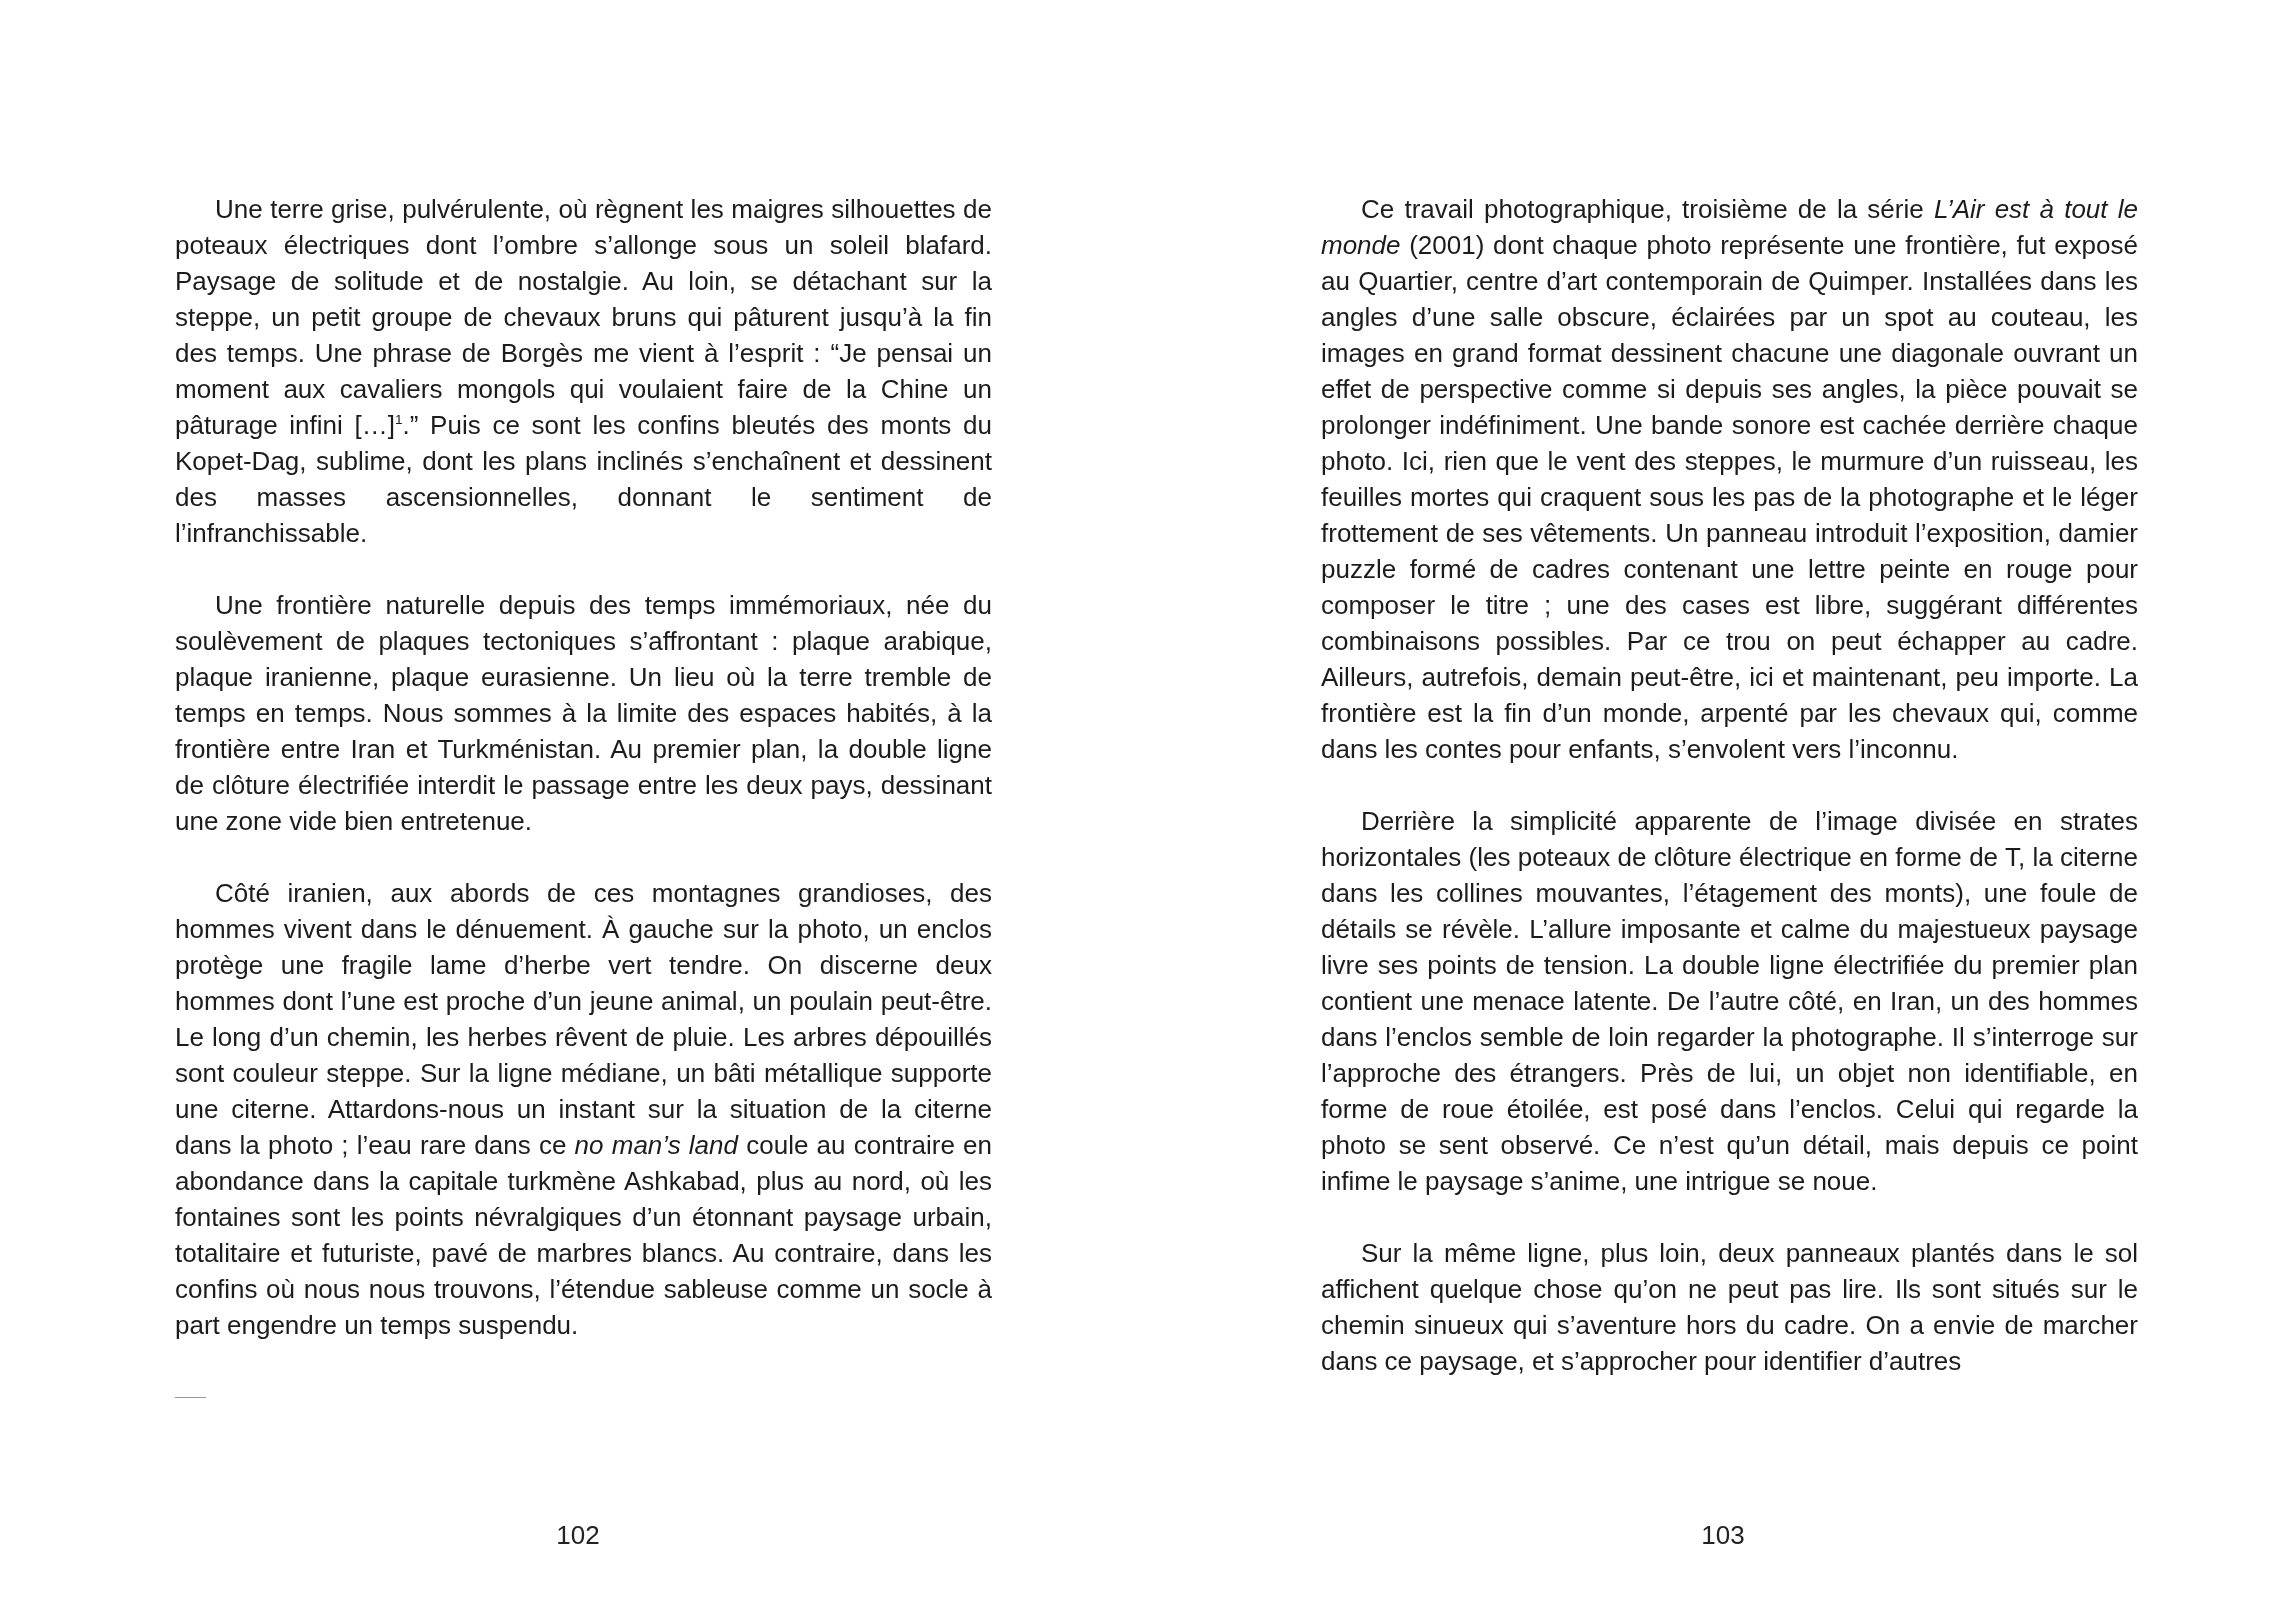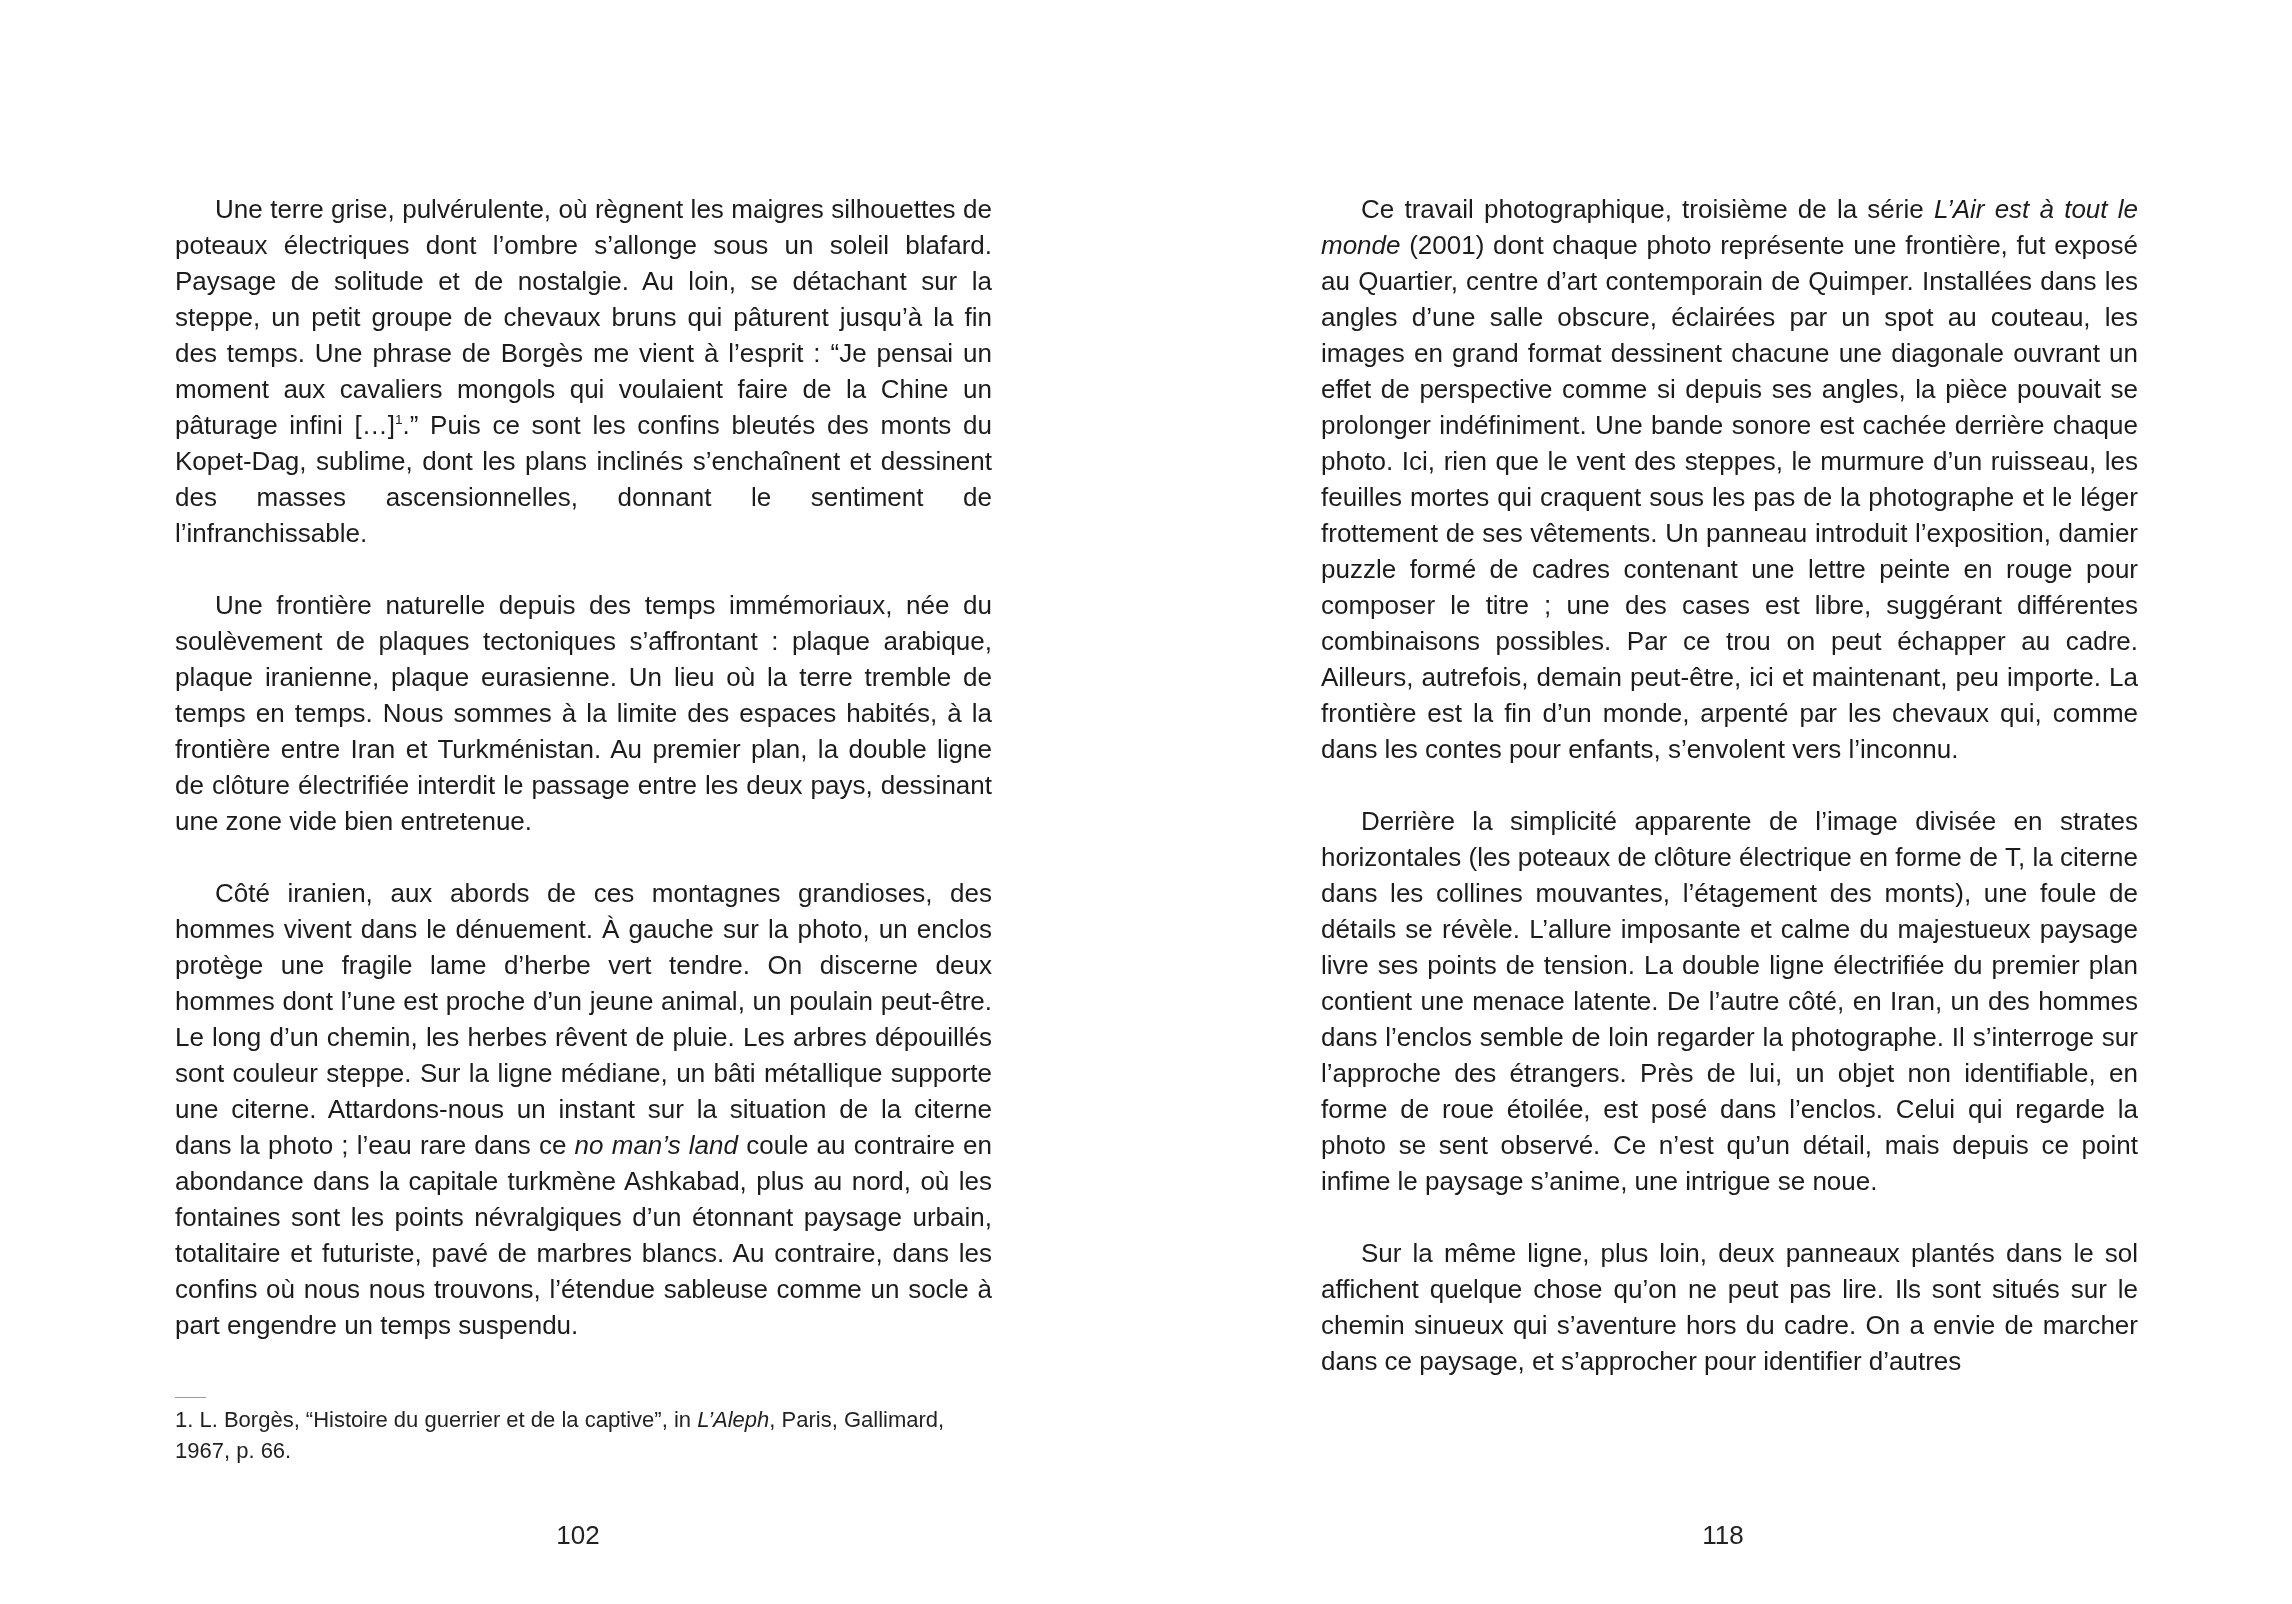--- a/index.html
+++ b/index.html
@@ -82,27 +82,26 @@
 <body>
 
 <div class="page left">
   <div class="text-block">
     <p class="para"><span>Une terre grise, pulvérulente, où règnent les maigres silhouettes de poteaux électriques dont l’ombre s’allonge sous un soleil blafard. Paysage de solitude et de nostalgie. Au loin, se détachant sur la steppe, un petit groupe de chevaux bruns qui pâturent jusqu’à la fin des temps. Une phrase de Borgès me vient à l’esprit : “Je pensai un moment aux cavaliers mongols qui voulaient faire de la Chine un pâturage infini […]</span><sup>1</sup><span>.” Puis ce sont les confins bleutés des monts du Kopet-Dag, sublime, dont les plans inclinés s’enchaînent et dessinent des masses ascensionnelles, donnant le sentiment de l’infranchissable.</span></p>
     <p class="para">Une frontière naturelle depuis des temps immémoriaux, née du soulèvement de plaques tectoniques s’affrontant : plaque arabique, plaque iranienne, plaque eurasienne. Un lieu où la terre tremble de temps en temps. Nous sommes à la limite des espaces habités, à la frontière entre Iran et Turkménistan. Au premier plan, la double ligne de clôture électrifiée interdit le passage entre les deux pays, dessinant une zone vide bien entretenue.</p>
     <p class="para"><span>Côté iranien, aux abords de ces montagnes grandioses, des hommes vivent dans le dénuement. À gauche sur la photo, un enclos protège une fragile lame d’herbe vert tendre. On discerne deux hommes dont l’une est proche d’un jeune animal, un poulain peut-être. Le long d’un chemin, les herbes rêvent de pluie. Les arbres dépouillés sont couleur steppe. Sur la ligne médiane, un bâti métal­lique supporte une citerne. Attardons-nous un instant sur la situation de la citerne dans la photo ; l’eau rare dans ce </span><span class="it">no man’s land</span><span> coule au contraire en abondance dans la capitale turkmène Ashkabad, plus au nord, où les fontaines sont les points névralgiques d’un étonnant paysage urbain, totalitaire et futuriste, pavé de marbres blancs. Au contraire, dans les confins où nous nous trouvons, l’étendue sableuse comme un socle à part engendre un temps suspendu.</span></p>
   </div>
 
   <div class="footnote-rule"></div>
-  <div class="footnote"><span>1. L. Borgès, “Histoire du guerrier et de la captive”, in </span><span class="it">L’Aleph</span><span>, Paris, Gallimard, 1967, p. 66.</span></div>
 
   <div class="folio">102</div>
 </div>
 
 <div class="page right">
   <div class="text-block">
     <p class="para"><span>Ce travail photographique, troisième de la série </span><span class="it">L’Air est à tout le monde</span><span> (2001) dont chaque photo représente une frontière, fut exposé au Quartier, centre d’art contemporain de Quimper. Instal­lées dans les angles d’une salle obscure, éclairées par un spot au couteau, les images en grand format dessinent chacune une diago­nale ouvrant un effet de perspective comme si depuis ses angles, la pièce pouvait se prolonger indéfiniment. Une bande sonore est cachée derrière chaque photo. Ici, rien que le vent des steppes, le murmure d’un ruisseau, les feuilles mortes qui craquent sous les pas de la photographe et le léger frottement de ses vêtements. Un panneau introduit l’exposition, damier puzzle formé de cadres contenant une lettre peinte en rouge pour composer le titre ; une des cases est libre, suggérant différentes combinaisons possibles. Par ce trou on peut échapper au cadre. Ailleurs, autrefois, demain peut-être, ici et maintenant, peu importe. La frontière est la fin d’un monde, arpenté par les chevaux qui, comme dans les contes pour enfants, s’envolent vers l’inconnu.</span></p>
     <p class="para">Derrière la simplicité apparente de l’image divisée en strates horizontales (les poteaux de clôture électrique en forme de T, la citerne dans les collines mouvantes, l’étagement des monts), une foule de détails se révèle. L’allure imposante et calme du majes­tueux paysage livre ses points de tension. La double ligne électri­fiée du premier plan contient une menace latente. De l’autre côté, en Iran, un des hommes dans l’enclos semble de loin regarder la photographe. Il s’interroge sur l’approche des étrangers. Près de lui, un objet non identifiable, en forme de roue étoilée, est posé dans l’enclos. Celui qui regarde la photo se sent observé. Ce n’est qu’un détail, mais depuis ce point infime le paysage s’anime, une intrigue se noue.</p>
     <p class="para">Sur la même ligne, plus loin, deux panneaux plantés dans le sol affichent quelque chose qu’on ne peut pas lire. Ils sont situés sur le chemin sinueux qui s’aventure hors du cadre. On a envie de marcher dans ce paysage, et s’approcher pour identifier d’autres</p>
   </div>
 
-  <div class="folio">118</div>
+  <div class="folio">103</div>
 </div>
 
 
 </body></html>

